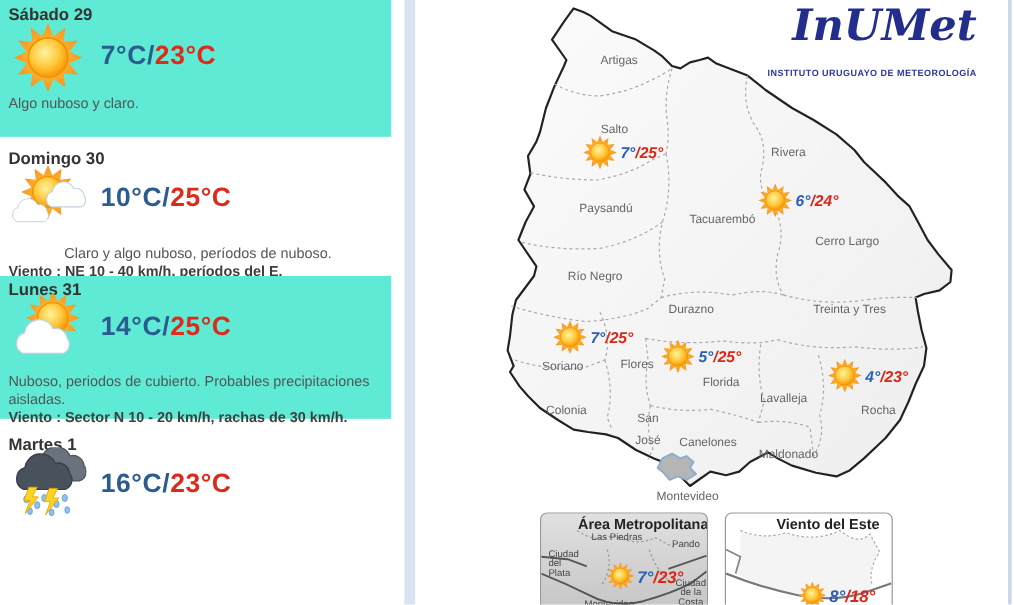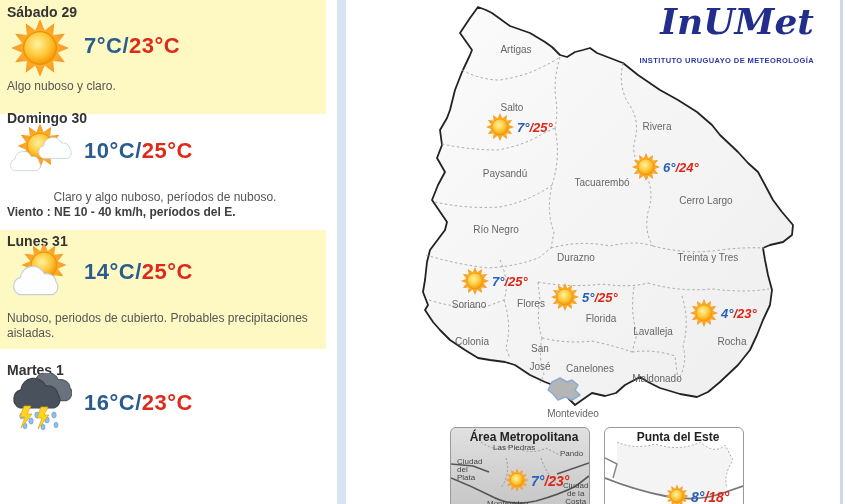--- a/index.html
+++ b/index.html
@@ -1,20 +1,20 @@
 <!DOCTYPE html>
 <html><head>
 <meta charset="utf-8">
 <style>
   html,body{margin:0;padding:0;background:#fff;}
   #screen{position:relative;width:845px;height:504px;overflow:hidden;background:#fff;
           font-family:"Liberation Sans",sans-serif;}
   
   .blk{position:absolute;left:0;width:326px;}
-  .blk.gray{background:#fef9c3;}
+  .blk.gray{background:#5eead4;}
   .blk .title{position:absolute;left:7px;font-size:14px;font-weight:bold;color:#333;}
   .blk .wicon{position:absolute;left:10px;}
   .blk .temp{position:absolute;left:84px;font-size:22px;font-weight:bold;letter-spacing:.5px;}
   .tmin,.tsep{color:#2a5c90;}
   .tmax{color:#dd2a1b;}
   .blk .desc{position:absolute;left:7px;width:316px;font-size:12px;line-height:15px;color:#555;}
   .blk .wind{position:absolute;left:7px;width:318px;font-size:12px;font-weight:bold;color:#3e3e3e;}
   .divider{position:absolute;top:0;height:504px;background:#d9e3f1;}
   
   .logo{position:absolute;left:599px;top:2px;width:215px;text-align:right;}
@@ -24,21 +24,21 @@
   
   .mapwrap{position:absolute;left:420px;top:0;width:425px;height:430px;}
   .maplbl{font-family:"Liberation Sans",sans-serif;font-size:10px;fill:#666;}
   .maptemp{font-family:"Liberation Sans",sans-serif;font-size:13px;font-weight:bold;font-style:italic;}
   .mt-b{fill:#2a60b4;} .mt-r{fill:#de2617;}
   
   .inset{position:absolute;top:427px;width:138px;height:90px;border:1px solid #999;
          border-radius:6px;overflow:hidden;}
   .inset.metro{left:450px;background:linear-gradient(#e0e0e0,#c3c3c3);}
   .inset.punta{left:604px;background:#fff;}
-  .inset .ititle{position:absolute;top:2px;left:4px;width:100%;text-align:center;
+  .inset .ititle{position:absolute;top:2px;left:16px;width:100%;text-align:center;
                  font-size:12px;font-weight:bold;color:#222;}
   .inset .minimap{position:absolute;left:0;top:0;}
   .ilabel{position:absolute;font-size:8px;color:#444;line-height:8px;}
   .itemp{position:absolute;font-size:14px;font-weight:bold;font-style:italic;}
   .itemp .tmin{color:#2a60b4;} .itemp .tmax{color:#de2617;}
   .edge-line{position:absolute;top:0;height:504px;width:3px;background:#c9d9eb;}
 </style>
 </head>
 <body>
 
@@ -66,21 +66,21 @@
         </defs>
         <use href="#sunsym" transform="translate(30,30) scale(2.05)"></use>
       </svg>
     </div>
     <div class="temp" style="top:33px;">
       <span class="tmin">7°C</span><span class="tsep">/</span><span class="tmax">23°C</span>
     </div>
     <div class="desc" style="top:79px;">Algo nuboso y claro.</div>
   </div>
 
-  <div class="blk" style="top:106px;height:116px;">
+  <div class="blk" style="top:120px;height:116px;">
     <div class="title" style="top:4px;">Domingo 30</div>
     <div class="wicon" style="top:16px;">
       <svg width="62" height="62" viewBox="0 0 62 62">
         <use href="#sunsym" transform="translate(30,24) scale(1.6)"></use>
         <use href="#cloudsym" transform="translate(26,16) scale(0.85)" fill="#fdfefe" stroke="#c3d0da" stroke-width="1"></use>
         <use href="#cloudsym" transform="translate(-2,30) scale(0.78)" fill="#ffffff" stroke="#c3d0da" stroke-width="1"></use>
       </svg>
     </div>
     <div class="temp" style="top:32px;">
       <span class="tmin">10°C</span><span class="tsep">/</span><span class="tmax">25°C</span>
@@ -94,20 +94,21 @@
     <div class="wicon" style="top:15px;">
       <svg width="62" height="62" viewBox="0 0 62 62">
         <use href="#sunsym" transform="translate(34,20) scale(1.6)"></use>
         <use href="#cloudsym" transform="translate(0,22) scale(1.15)" fill="#fdfeff" stroke="#c3d0da" stroke-width="1"></use>
       </svg>
     </div>
     <div class="temp" style="top:29px;">
       <span class="tmin">14°C</span><span class="tsep">/</span><span class="tmax">25°C</span>
     </div>
     <div class="desc" style="top:81px;">Nuboso, periodos de cubierto. Probables precipitaciones aisladas.</div>
+    <div class="wind" style="top:111px;">Viento : Sector N 10 - 20 km/h, rachas de 30 km/h.</div>
   </div>
 
   <div class="blk" style="top:349px;height:155px;text-align:right;">
     <div class="title" style="top:13px;">Martes 1</div>
     <div class="wicon" style="top:24px;">
       <svg width="62" height="60" viewBox="0 0 62 60">
         <use href="#cloudsym" transform="translate(14,0) scale(1.15)" fill="#6a737d" stroke="#525a63" stroke-width="1"></use>
         <use href="#cloudsym" transform="translate(0,6) scale(1.2)" fill="#49525c" stroke="#39414a" stroke-width="1"></use>
         <g fill="#8fc0ef" stroke="#5f93c9" stroke-width="0.6">
           <ellipse cx="12" cy="43" rx="2.2" ry="3"></ellipse>
@@ -251,19 +252,19 @@
   <div class="inset punta">
     <svg class="minimap" width="138" height="90" viewBox="0 0 138 90">
       <path d="M12,14 Q30,22 50,16 Q75,24 95,14 Q110,27 120,17 L128,32 Q118,47 122,60 L115,70 Q90,74 60,68 Q30,62 8,50 L12,34 Z" fill="#f4f4f4" stroke="none"></path>
       <g fill="none" stroke="#aaa" stroke-width="1" stroke-dasharray="2,2">
         <path d="M12,14 Q30,22 50,16 Q75,24 95,14 Q110,27 120,17 L128,32 Q118,47 122,60"></path>
       </g>
       <path d="M0,30 L12,36 8,50" fill="none" stroke="#888" stroke-width="1.5"></path>
       <path d="M0,50 Q30,62 60,68 Q90,74 115,66 L138,58" fill="none" stroke="#777" stroke-width="1.8"></path>
       <use href="#sunsym" transform="translate(72,68) scale(0.82)"></use>
     </svg>
-    <div class="ititle">Punta del Este</div>
+    <div class="ititle">Viento del Este</div>
     <div class="itemp" style="left:86px;top:61px;">
       <span class="tmin">8°</span><span class="tmax">/18°</span>
     </div>
   </div>
 
 </div>
 
 </body></html>

